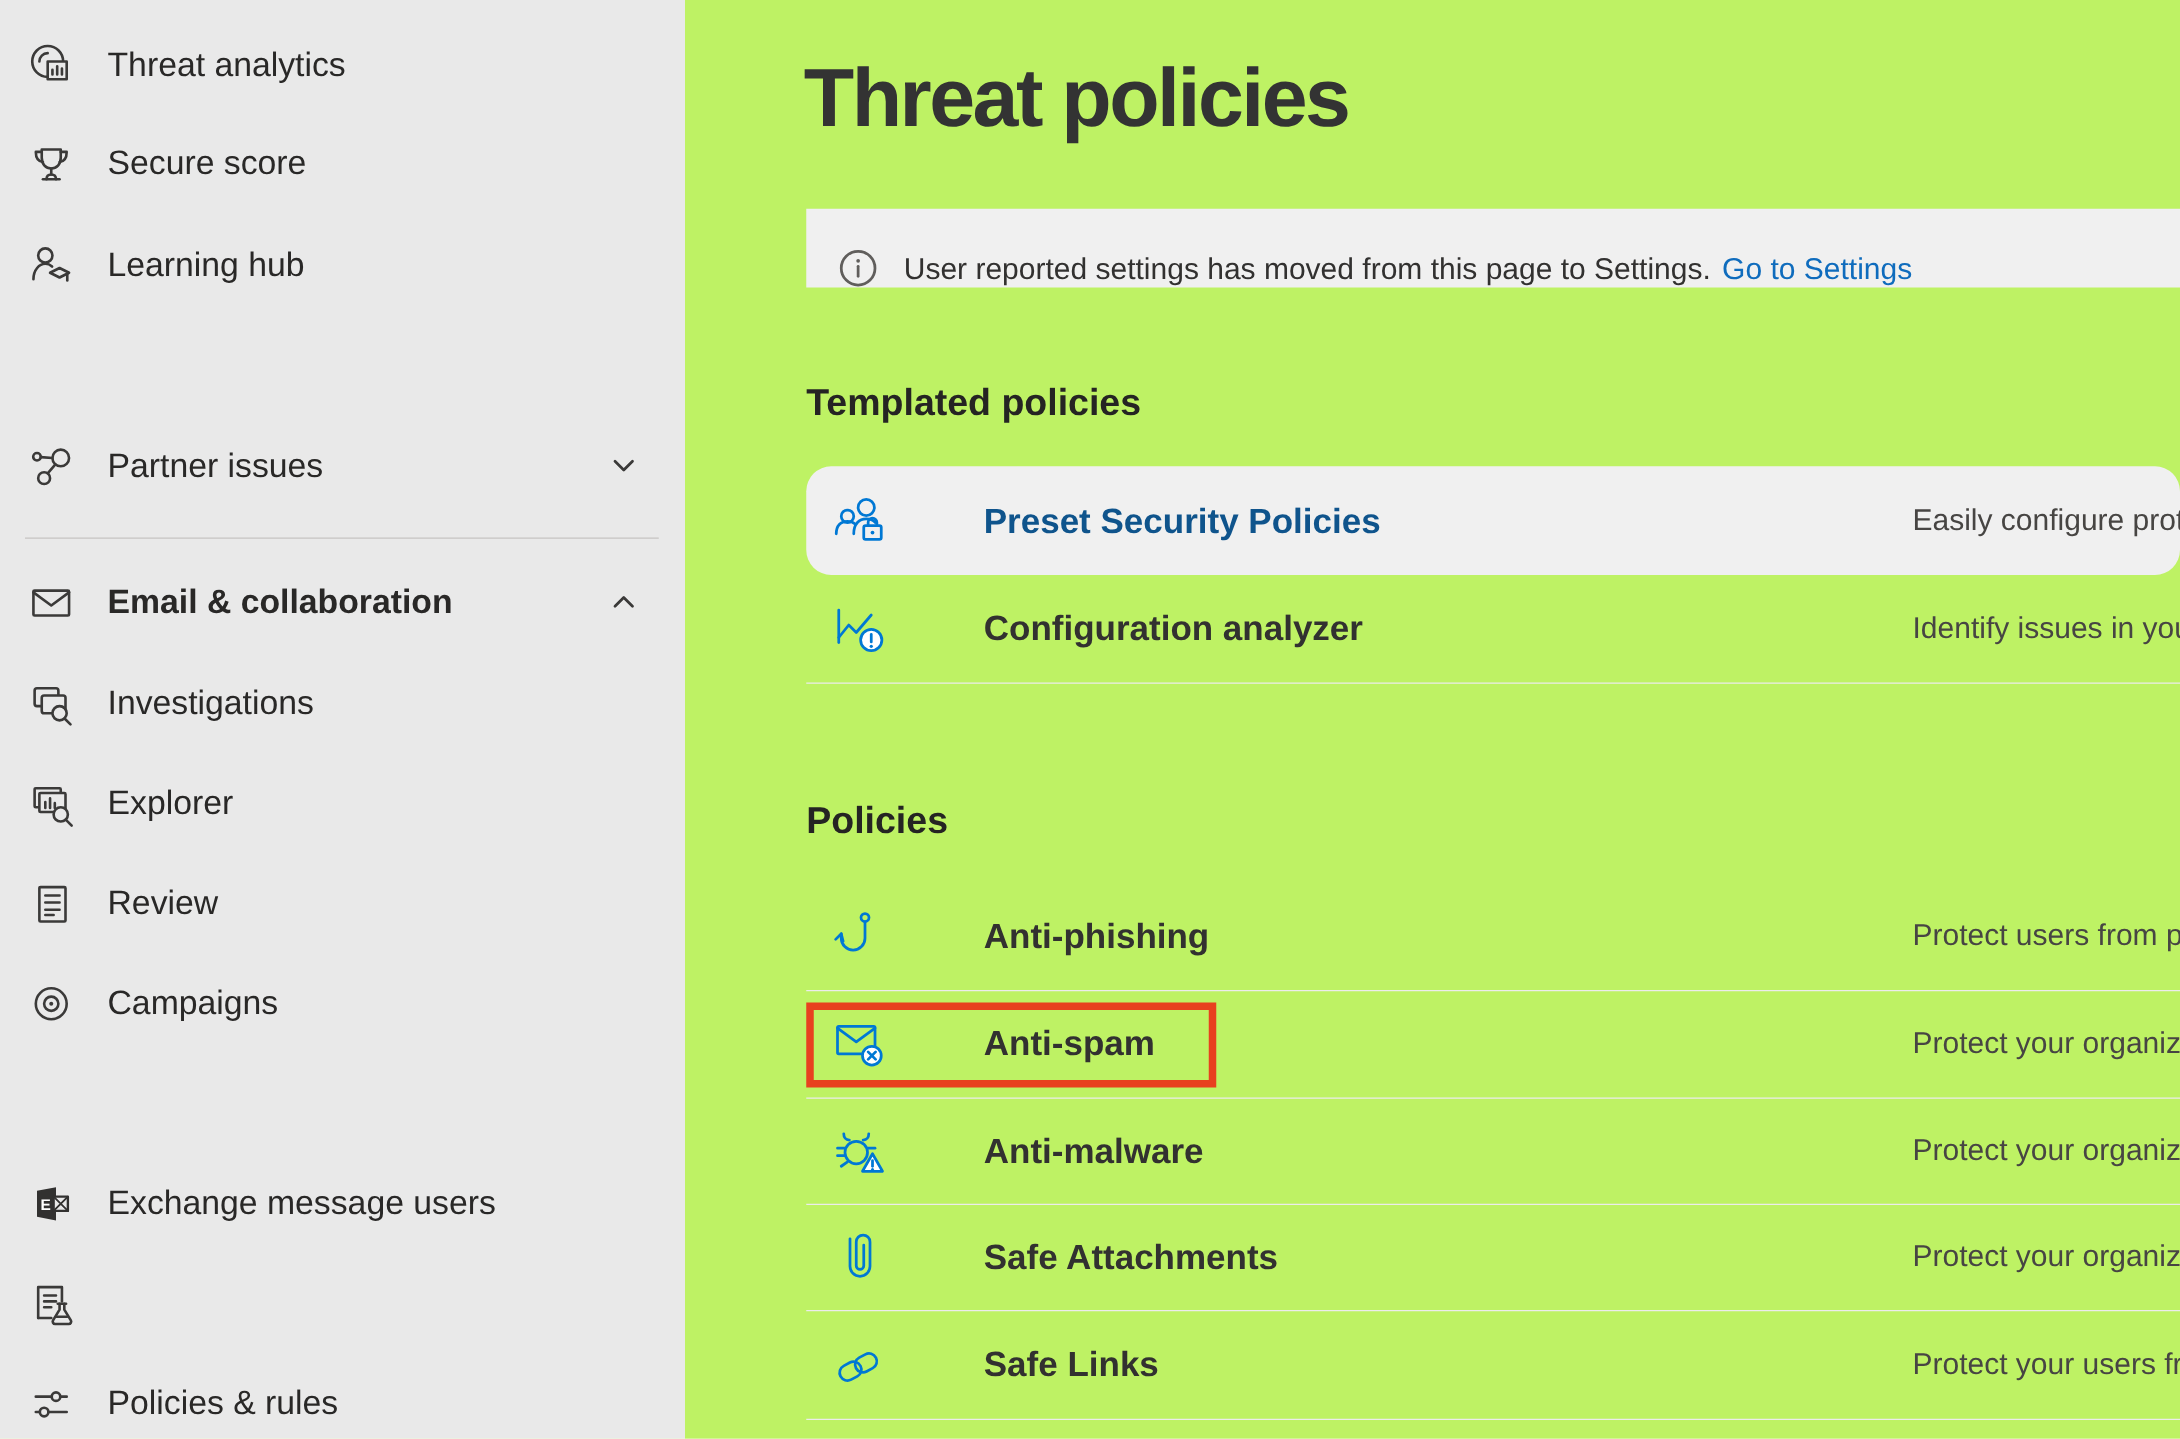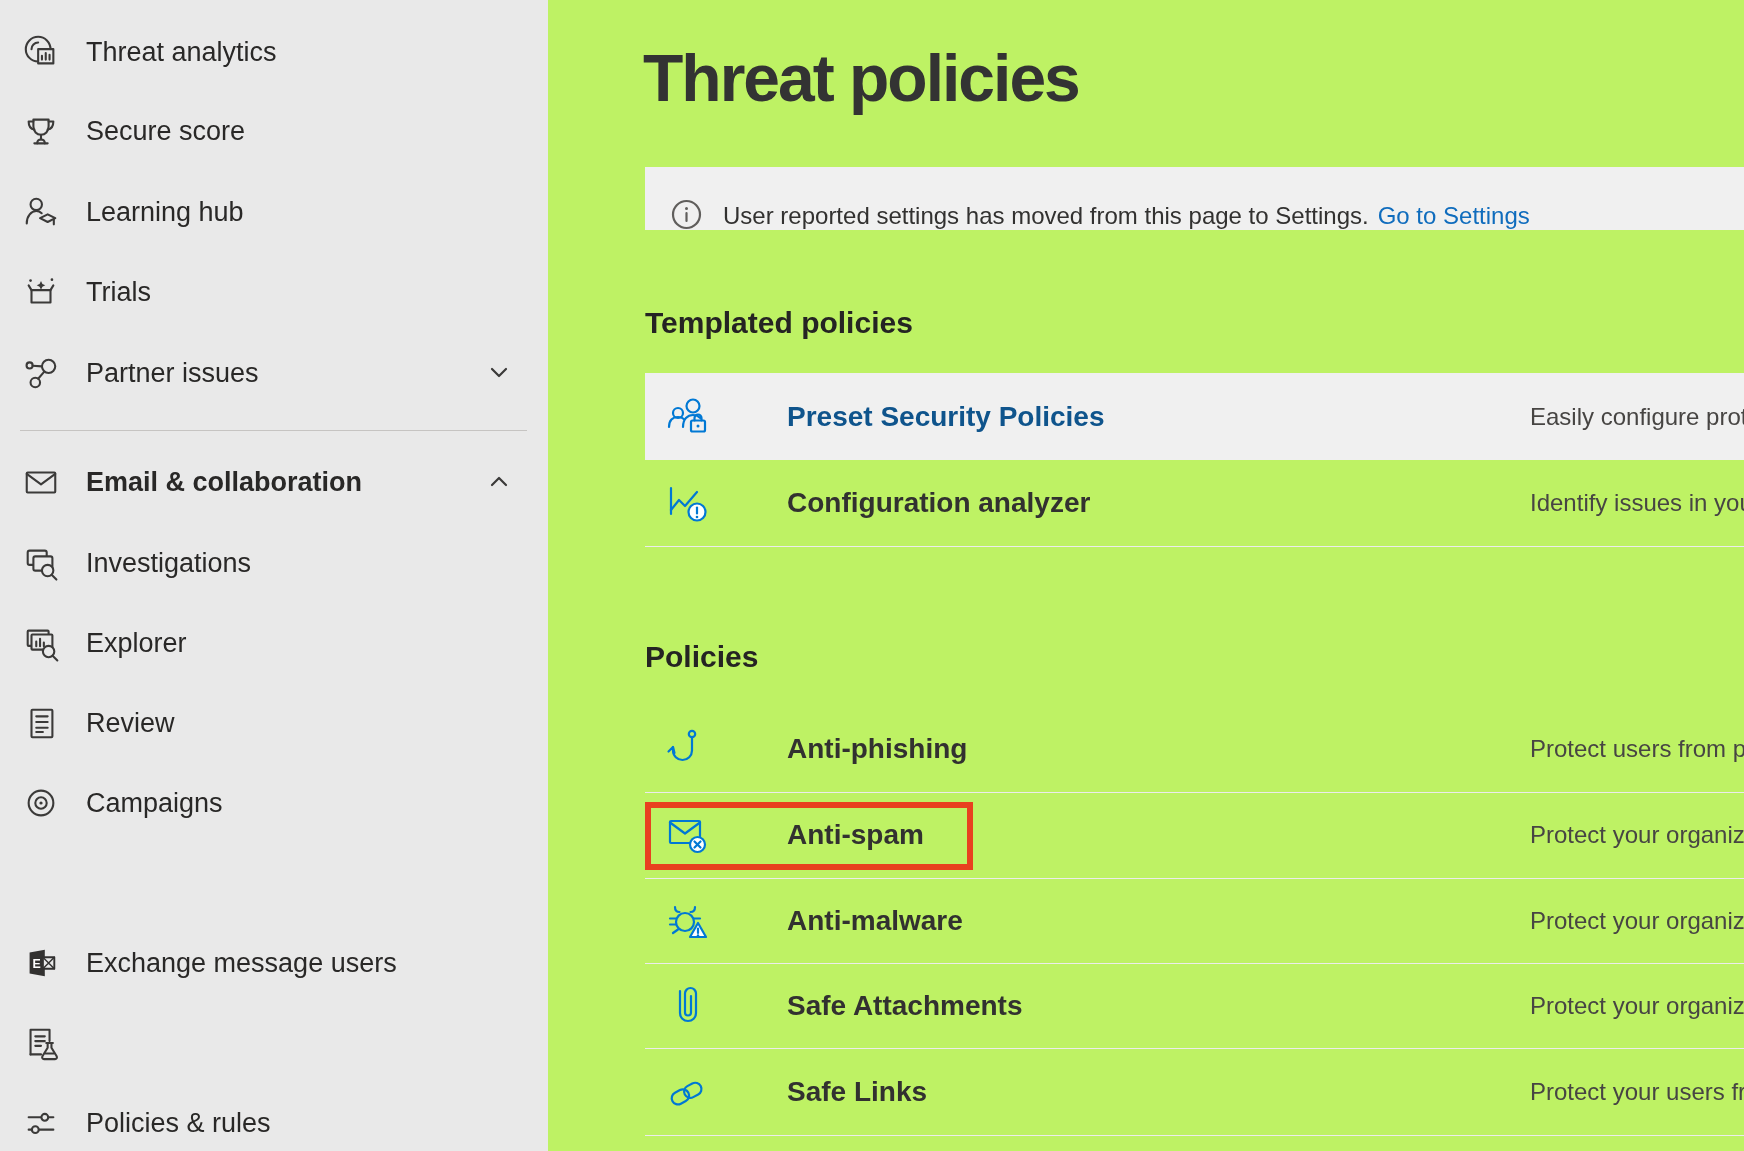--- a/index.html
+++ b/index.html
@@ -36,21 +36,21 @@
                    cursor:pointer; text-decoration:none; }
   .sec-heading { position:absolute; left:97px; font-size:30px; font-weight:700; color:#252423;
                  white-space:nowrap; }
   .prow { position:absolute; left:97px; width:1099px; cursor:pointer; }
   .prow .picon { position:absolute; left:19px; top:50%; transform:translateY(-50%);
                  width:48px; height:48px; display:flex; align-items:center; justify-content:center; }
   .prow .plabel { position:absolute; left:142px; top:50%; transform:translateY(-50%);
                   font-size:28px; font-weight:700; color:#323130; white-space:nowrap; }
   .prow .pdesc { position:absolute; left:885px; top:50%; transform:translateY(-50%);
                  width:214px; font-size:24px; color:#474543; white-space:nowrap; overflow:hidden; }
-  .prow.hl-row { background:#f0f0f0; }
+  .prow.hl-row { background:#f0f0f0;border-radius:20px; }
   .prow.hl-row .plabel { color:#0f548c; }
   .hr { position:absolute; left:97px; width:1099px; height:1px; background:#ececec; }
   .redbox { position:absolute; left:97px; top:802px; width:328px; height:68px;
             border:6px solid #e8411f; z-index:5; pointer-events:none; }
   .mic { stroke:#0078d4; stroke-width:2.2; fill:none; stroke-linecap:round; stroke-linejoin:round; }
 </style>
 </head>
 <body>
 
 <div class="stage">
@@ -88,32 +88,20 @@
         <svg width="38" height="38" viewBox="0 0 40 40" class="sic">
           <circle cx="15" cy="12" r="6"></circle>
           <path d="M5 32 c0-8 5-13 10-13 2.2 0 4.2.9 5.7 2.3"></path>
           <path d="M19 26.5 l8-4 8 4-8 4 z"></path>
           <path d="M33.5 28 v5"></path>
         </svg>
       </span>
       <span class="slabel">Learning hub</span>
     </div>
 
-    <div class="side-item" style="top:252px">
-      <span class="sicon">
-        <svg width="38" height="38" viewBox="0 0 40 40" class="sic">
-          <path d="M10 18 h20 v13 h-20 z"></path>
-          <path d="M10 18 l-3-5 M30 18 l3-5"></path>
-          <path d="M20 8.5 l1.5 3 3 1.5 -3 1.5 -1.5 3 -1.5-3 -3-1.5 3-1.5 z" fill="#3b3a39" stroke="none"></path>
-          <circle cx="9" cy="8" r="1.4" fill="#3b3a39" stroke="none"></circle>
-          <circle cx="31.5" cy="7" r="1.4" fill="#3b3a39" stroke="none"></circle>
-        </svg>
-      </span>
-      <span class="slabel">Trials</span>
-    </div>
 
     <div class="side-item" style="top:333px">
       <span class="sicon">
         <svg width="38" height="38" viewBox="0 0 40 40" class="sic">
           <circle cx="8" cy="12" r="3.2"></circle>
           <circle cx="28" cy="13" r="7"></circle>
           <circle cx="14" cy="30" r="5"></circle>
           <path d="M11.2 12.3 L21 13"></path>
           <path d="M17 26 L23.5 18.5"></path>
         </svg>

